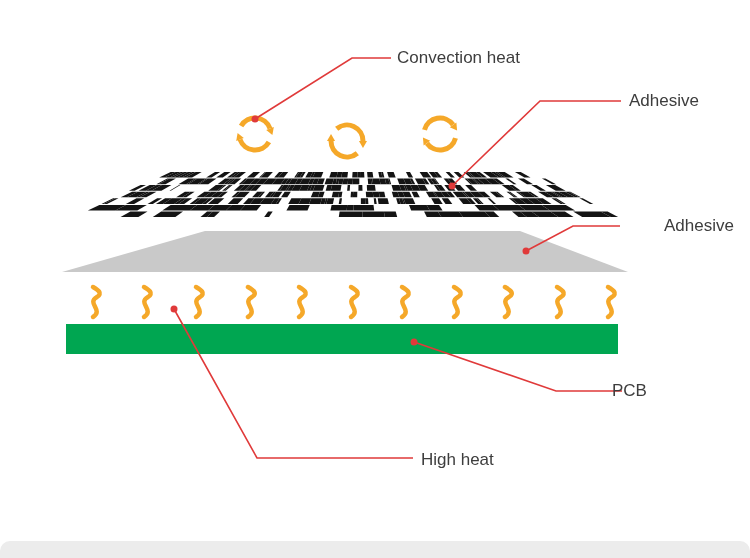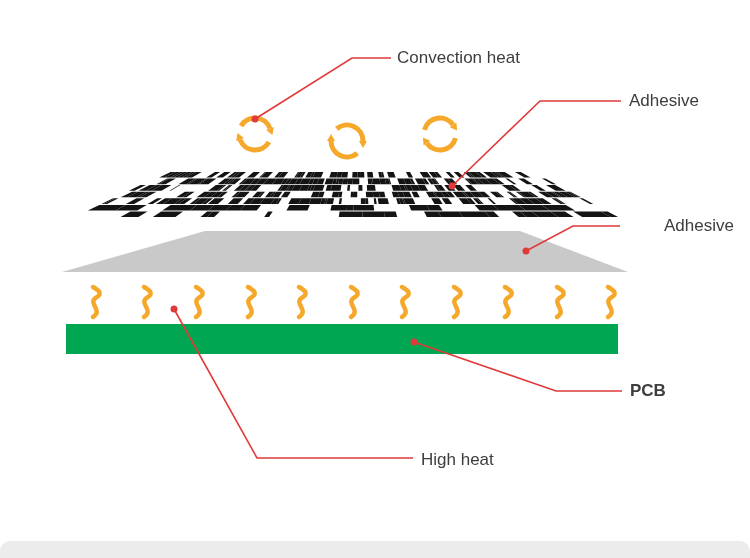--- a/index.html
+++ b/index.html
@@ -369,17 +369,17 @@
     </g>
     <g>
       <polyline class="callout" points="174,309 257,458 413,458"></polyline>
       <circle class="dot" cx="174" cy="309" r="3.5"></circle>
     </g>
   </svg>
 
   <div class="label" style="left:397px;top:49px;">Convection heat</div>
   <div class="label" style="left:629px;top:92px;">Adhesive</div>
   <div class="label" style="left:628px;top:217px;margin-left:36px;">Adhesive</div>
-  <div class="label" style="left:630px;top:382px;font-weight:bold;">PCB</div>
+  <div class="label" style="left:612px;top:382px;">PCB</div>
   <div class="label" style="left:421px;top:451px;">High heat</div>
 
   <div class="footer-strip"></div>
 </div>
 
 </body></html>

